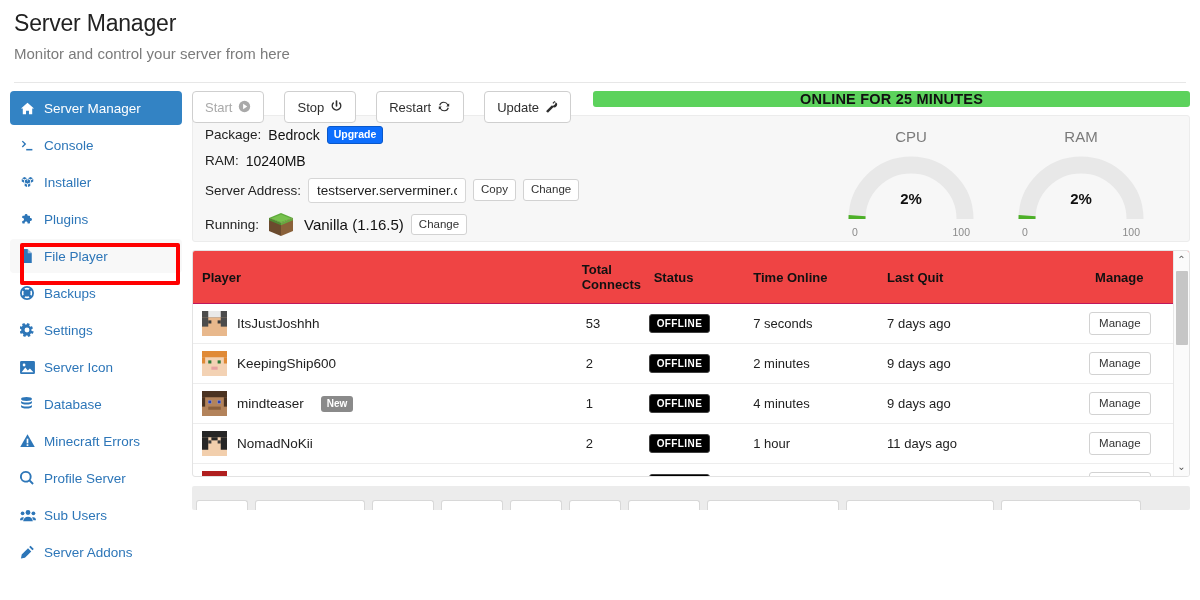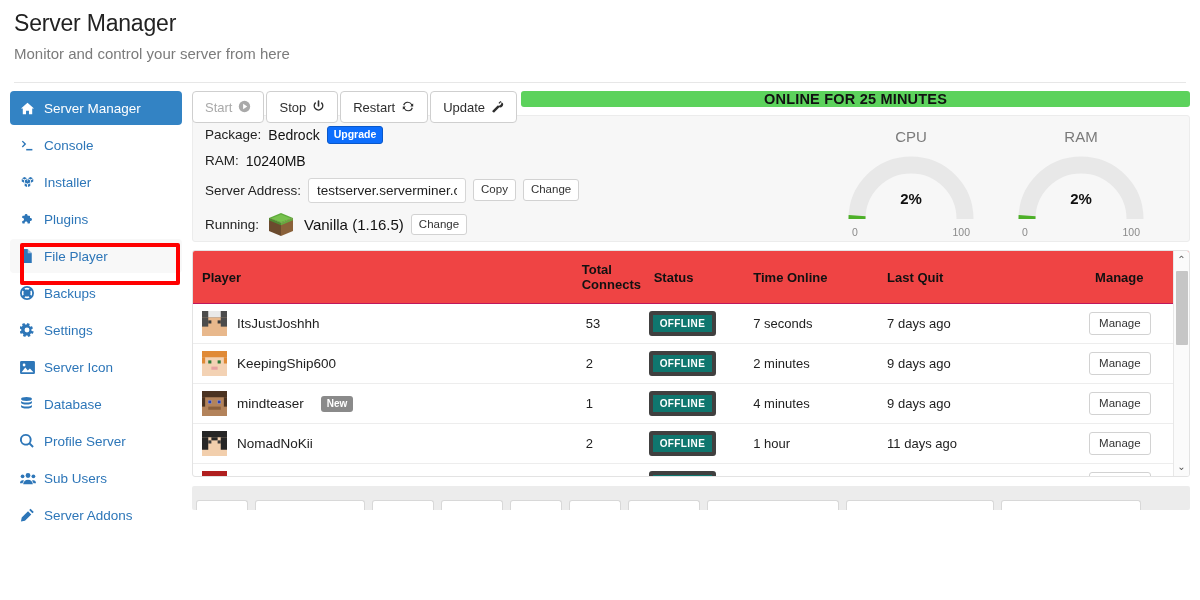--- a/index.html
+++ b/index.html
@@ -49,21 +49,21 @@
   #file-manager-highlight {
     position:absolute;
     left:10px; top:150px;
     width:160px; height:36px;
     border:4px solid #ff0000;
     border-radius:2px;
     pointer-events:none;
   }
 
   
-  #control-bar { display:flex; align-items:stretch; gap:2px; height:16px; }
+  #control-bar { display:flex; align-items:stretch; gap:20px; height:16px; }
   .ctl-btn {
     border:1px solid #cfcfcf;
     background:#ffffff;
     border-radius:4px;
     font-size:13px;
     color:#2e2e2e;
     padding:0 12px;
     display:inline-flex; align-items:center; gap:6px;
     height:32px;
     white-space:nowrap;
@@ -180,21 +180,21 @@
   .player-cell { display:flex; align-items:center; gap:10px; }
   .avatar { width:25px; height:25px; flex:0 0 25px; image-rendering:pixelated; display:block; }
   .player-name { font-size:13.5px; color:#222; }
   .badge-new {
     background:#8a8a8a; color:#fff; font-size:10px; font-weight:bold;
     border-radius:3px; padding:2px 6px; margin-left:7px; line-height:1.2;
     vertical-align:middle;
   }
   .badge-offline {
     display:inline-block;
-    background:#0f766e; border:4px solid #404040; color:#fff;
+    background:#000000; border:1px solid #404040; color:#fff;
     font-size:10px; font-weight:bold; letter-spacing:0.4px;
     border-radius:3px; padding:3px 7px; line-height:1.1;
   }
   .manage-btn {
     border:1px solid #d2d2d2; background:#fff; color:#333;
     font-size:11.5px; border-radius:3px; padding:4px 9px; line-height:1.2;
   }
 
   
   #table-scrollbar {
@@ -304,20 +304,30 @@
         </div>
         <div class="nav-item">
           <span class="nav-ico">
             <svg width="13" height="14" viewBox="0 0 14 16">
               <ellipse cx="7" cy="2.3" rx="6.2" ry="2.2"></ellipse>
               <path d="M.8 4.6c1 1.1 3.3 1.8 6.2 1.8s5.2-.7 6.2-1.8v1.9c0 1.2-2.8 2.2-6.2 2.2S.8 7.7.8 6.5z"></path>
               <path d="M.8 9.1c1 1.1 3.3 1.8 6.2 1.8s5.2-.7 6.2-1.8V11c0 1.2-2.8 2.2-6.2 2.2S.8 12.2.8 11z"></path>
             </svg>
           </span>
           <span class="nav-label">Database</span>
+        </div>
+        <div class="nav-item">
+          <span class="nav-ico">
+            <svg width="15" height="14" viewBox="0 0 16 15">
+              <path d="M8 .4 15.8 14H.2z"></path>
+              <rect x="7.1" y="5" width="1.8" height="5" fill="#ffffff"></rect>
+              <rect x="7.1" y="11" width="1.8" height="1.8" fill="#ffffff"></rect>
+            </svg>
+          </span>
+          <span class="nav-label">Minecraft Errors</span>
         </div>
         <div class="nav-item">
           <span class="nav-ico">
             <svg width="14" height="14" viewBox="0 0 16 16">
               <path d="M6.6 0a6.6 6.6 0 1 0 3.9 11.9l3.7 3.7 1.5-1.5-3.7-3.7A6.6 6.6 0 0 0 6.6 0zm0 2.1a4.5 4.5 0 1 1 0 9 4.5 4.5 0 0 1 0-9z"></path>
             </svg>
           </span>
           <span class="nav-label">Profile Server</span>
         </div>
         <div class="nav-item">

